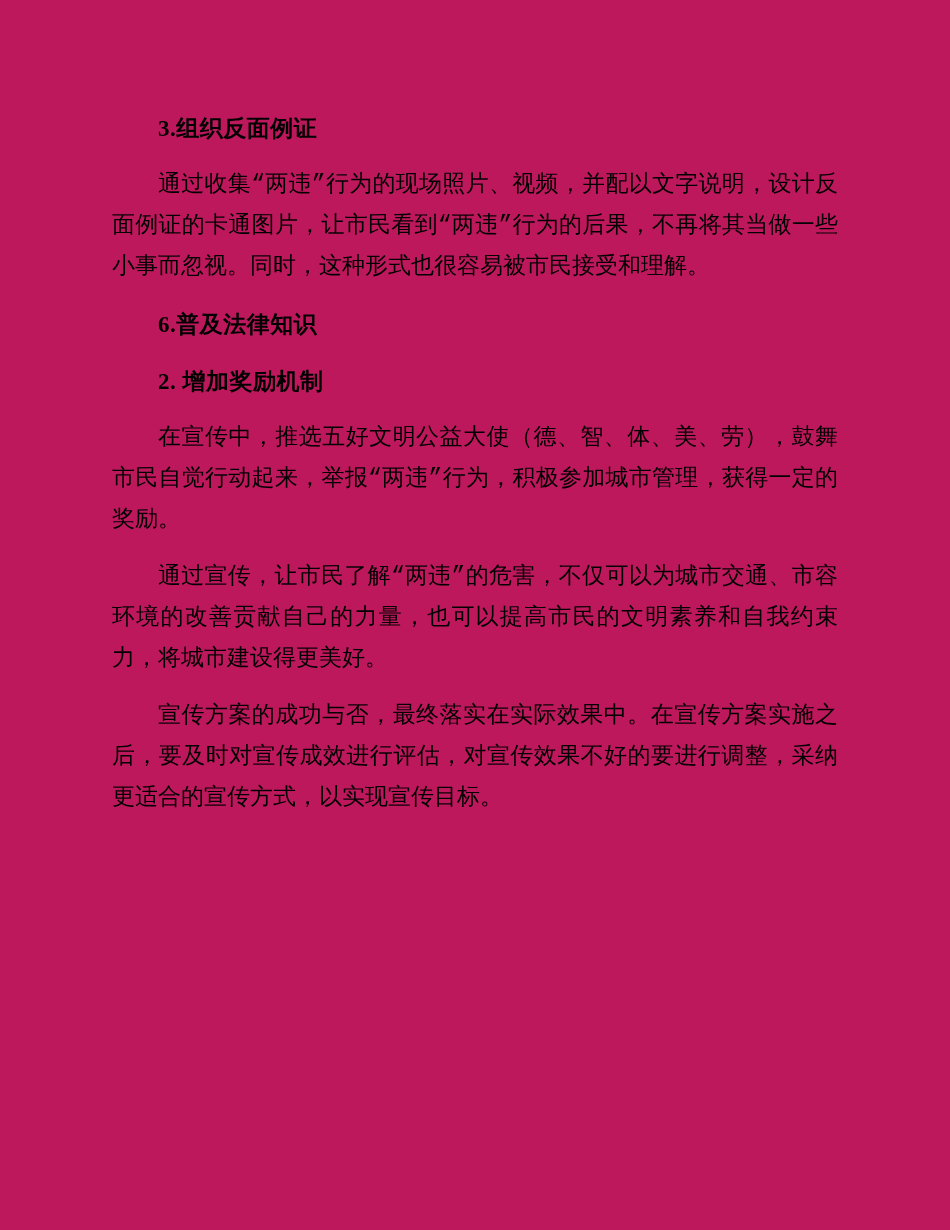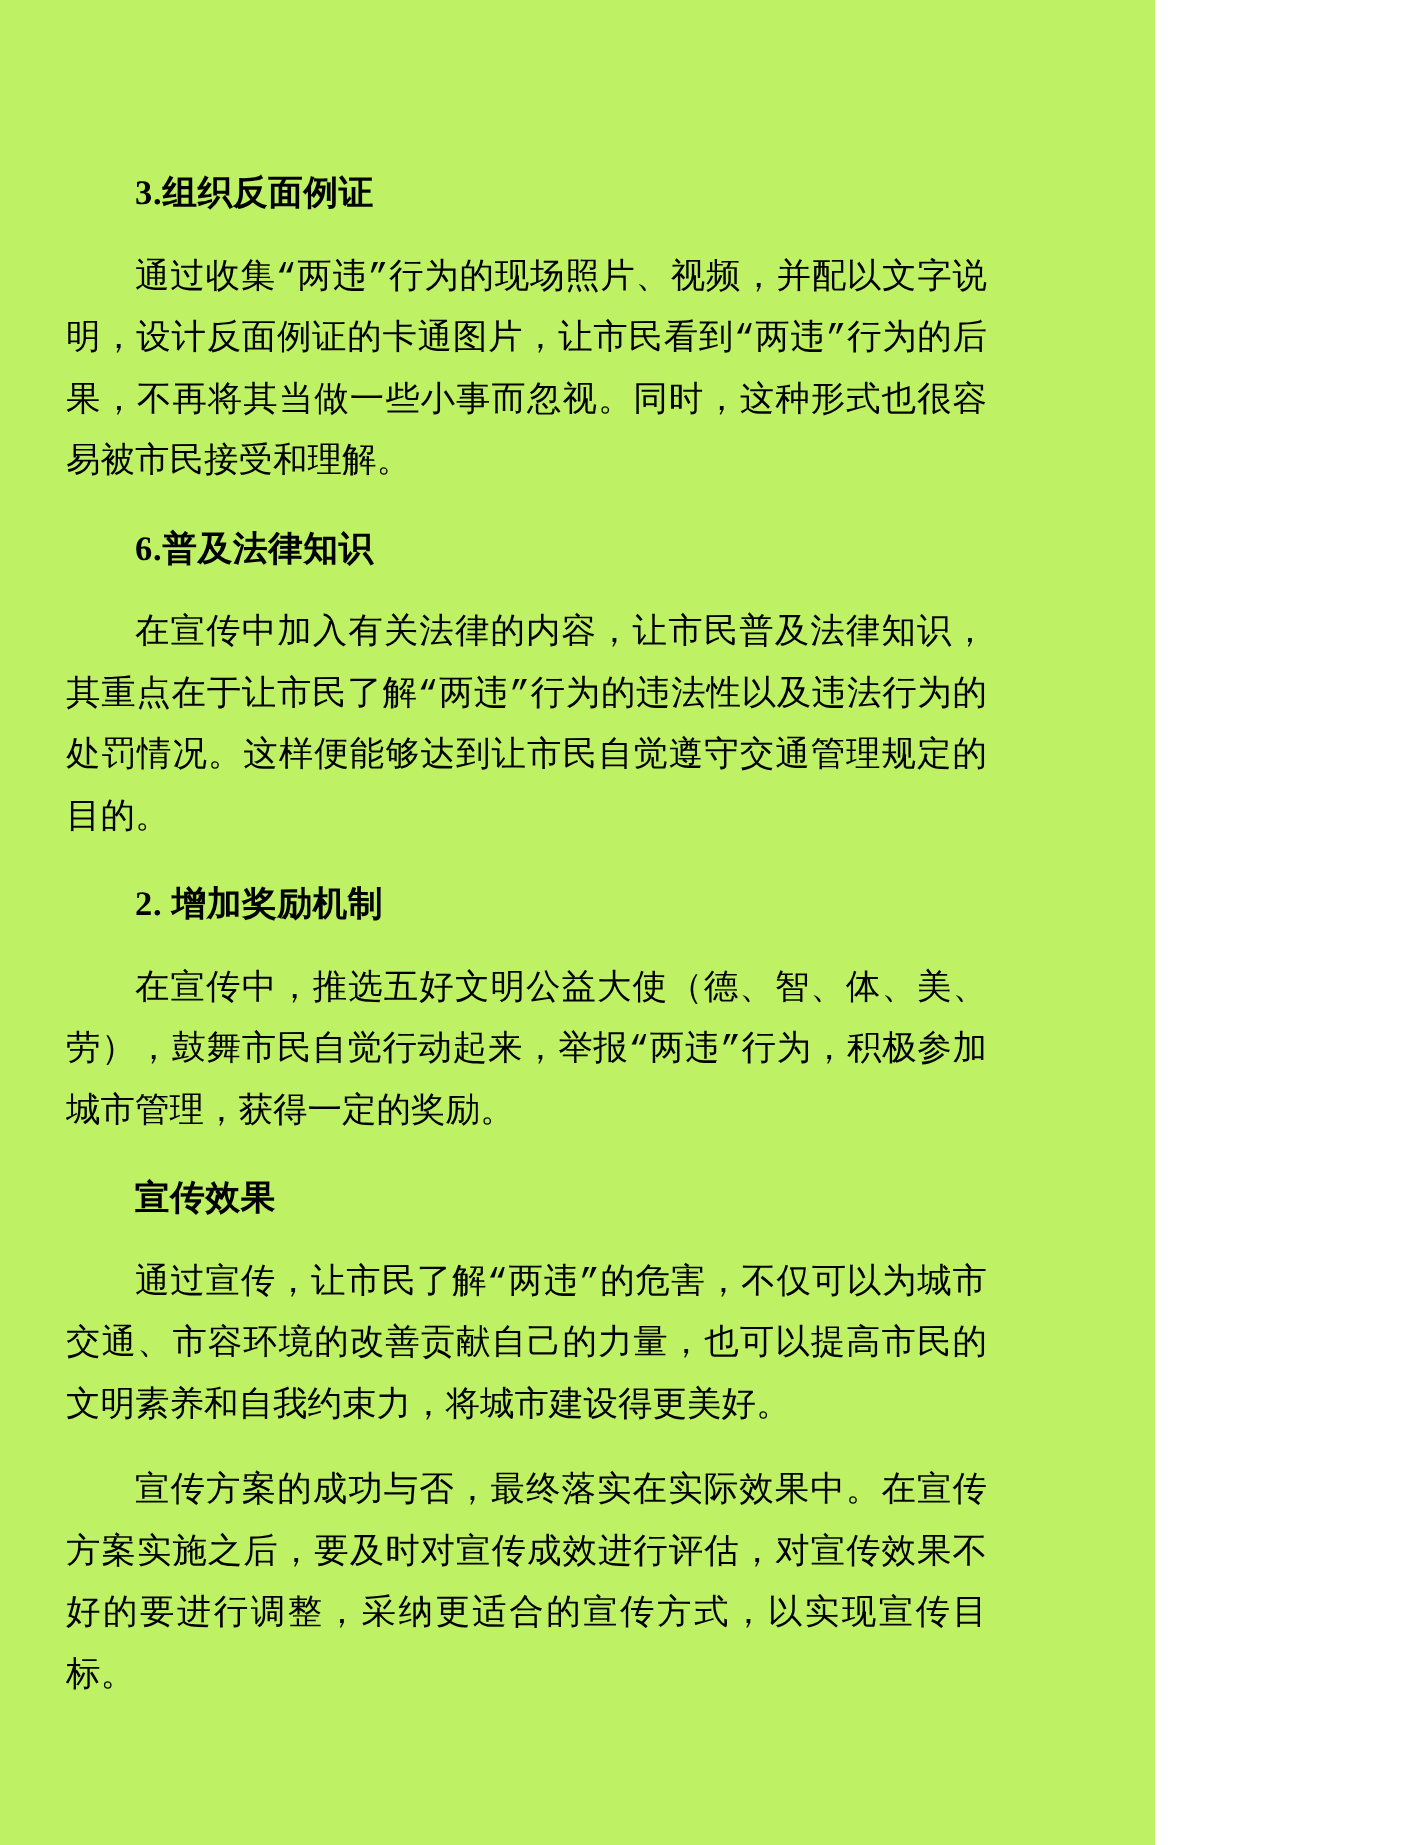--- a/index.html
+++ b/index.html
@@ -7,24 +7,24 @@
     padding: 0;
     background: #ffffff;
   }
   body {
     width: 950px;
     height: 1230px;
     overflow: hidden;
   }
   .doc-page {
     box-sizing: border-box;
-    width: 770px;
+    width: 950px;
     height: 1230px;
-    padding: 108px 112px 40px 44px;
-    background: #bef264;
+    padding: 108px 112px 40px 112px;
+    background: #be185d;
     font-family: "Liberation Serif", "DejaVu Serif", serif;
     font-size: 23px;
     line-height: 41px;
     color: #000000;
     text-align: justify;
   }
   .doc-page .block {
     margin: 16px 0;
     text-indent: 2em;
   }
@@ -41,19 +41,17 @@
     font-family: Liberation Mono, monospace;
   }
 </style>
 </head>
 <body>
 
 <div class="doc-page">
   <h2 class="block">3.组织反面例证</h2>
   <p class="block">通过收集“两违”行为的现场照片、视频，并配以文字说明，设计反面例证的卡通图片，让市民看到“两违”行为的后果，不再将其当做一些小事而忽视。同时，这种形式也很容易被市民接受和理解。</p>
   <h2 class="block">6.普及法律知识</h2>
-  <p class="block">在宣传中加入有关法律的内容，让市民普及法律知识，其重点在于让市民了解“两违”行为的违法性以及违法行为的处罚情况。这样便能够达到让市民自觉遵守交通管理规定的目的。</p>
   <h2 class="block">2. 增加奖励机制</h2>
   <p class="block">在宣传中，推选五好文明公益大使（德、智、体、美、劳），鼓舞市民自觉行动起来，举报“两违”行为，积极参加城市管理，获得一定的奖励。</p>
-  <h2 class="block">宣传效果</h2>
   <p class="block">通过宣传，让市民了解“两违”的危害，不仅可以为城市交通、市容环境的改善贡献自己的力量，也可以提高市民的文明素养和自我约束力，将城市建设得更美好。</p>
   <p class="block">宣传方案的成功与否，最终落实在实际效果中。在宣传方案实施之后，要及时对宣传成效进行评估，对宣传效果不好的要进行调整，采纳更适合的宣传方式，以实现宣传目标。</p>
 </div>
 
 </body></html>

